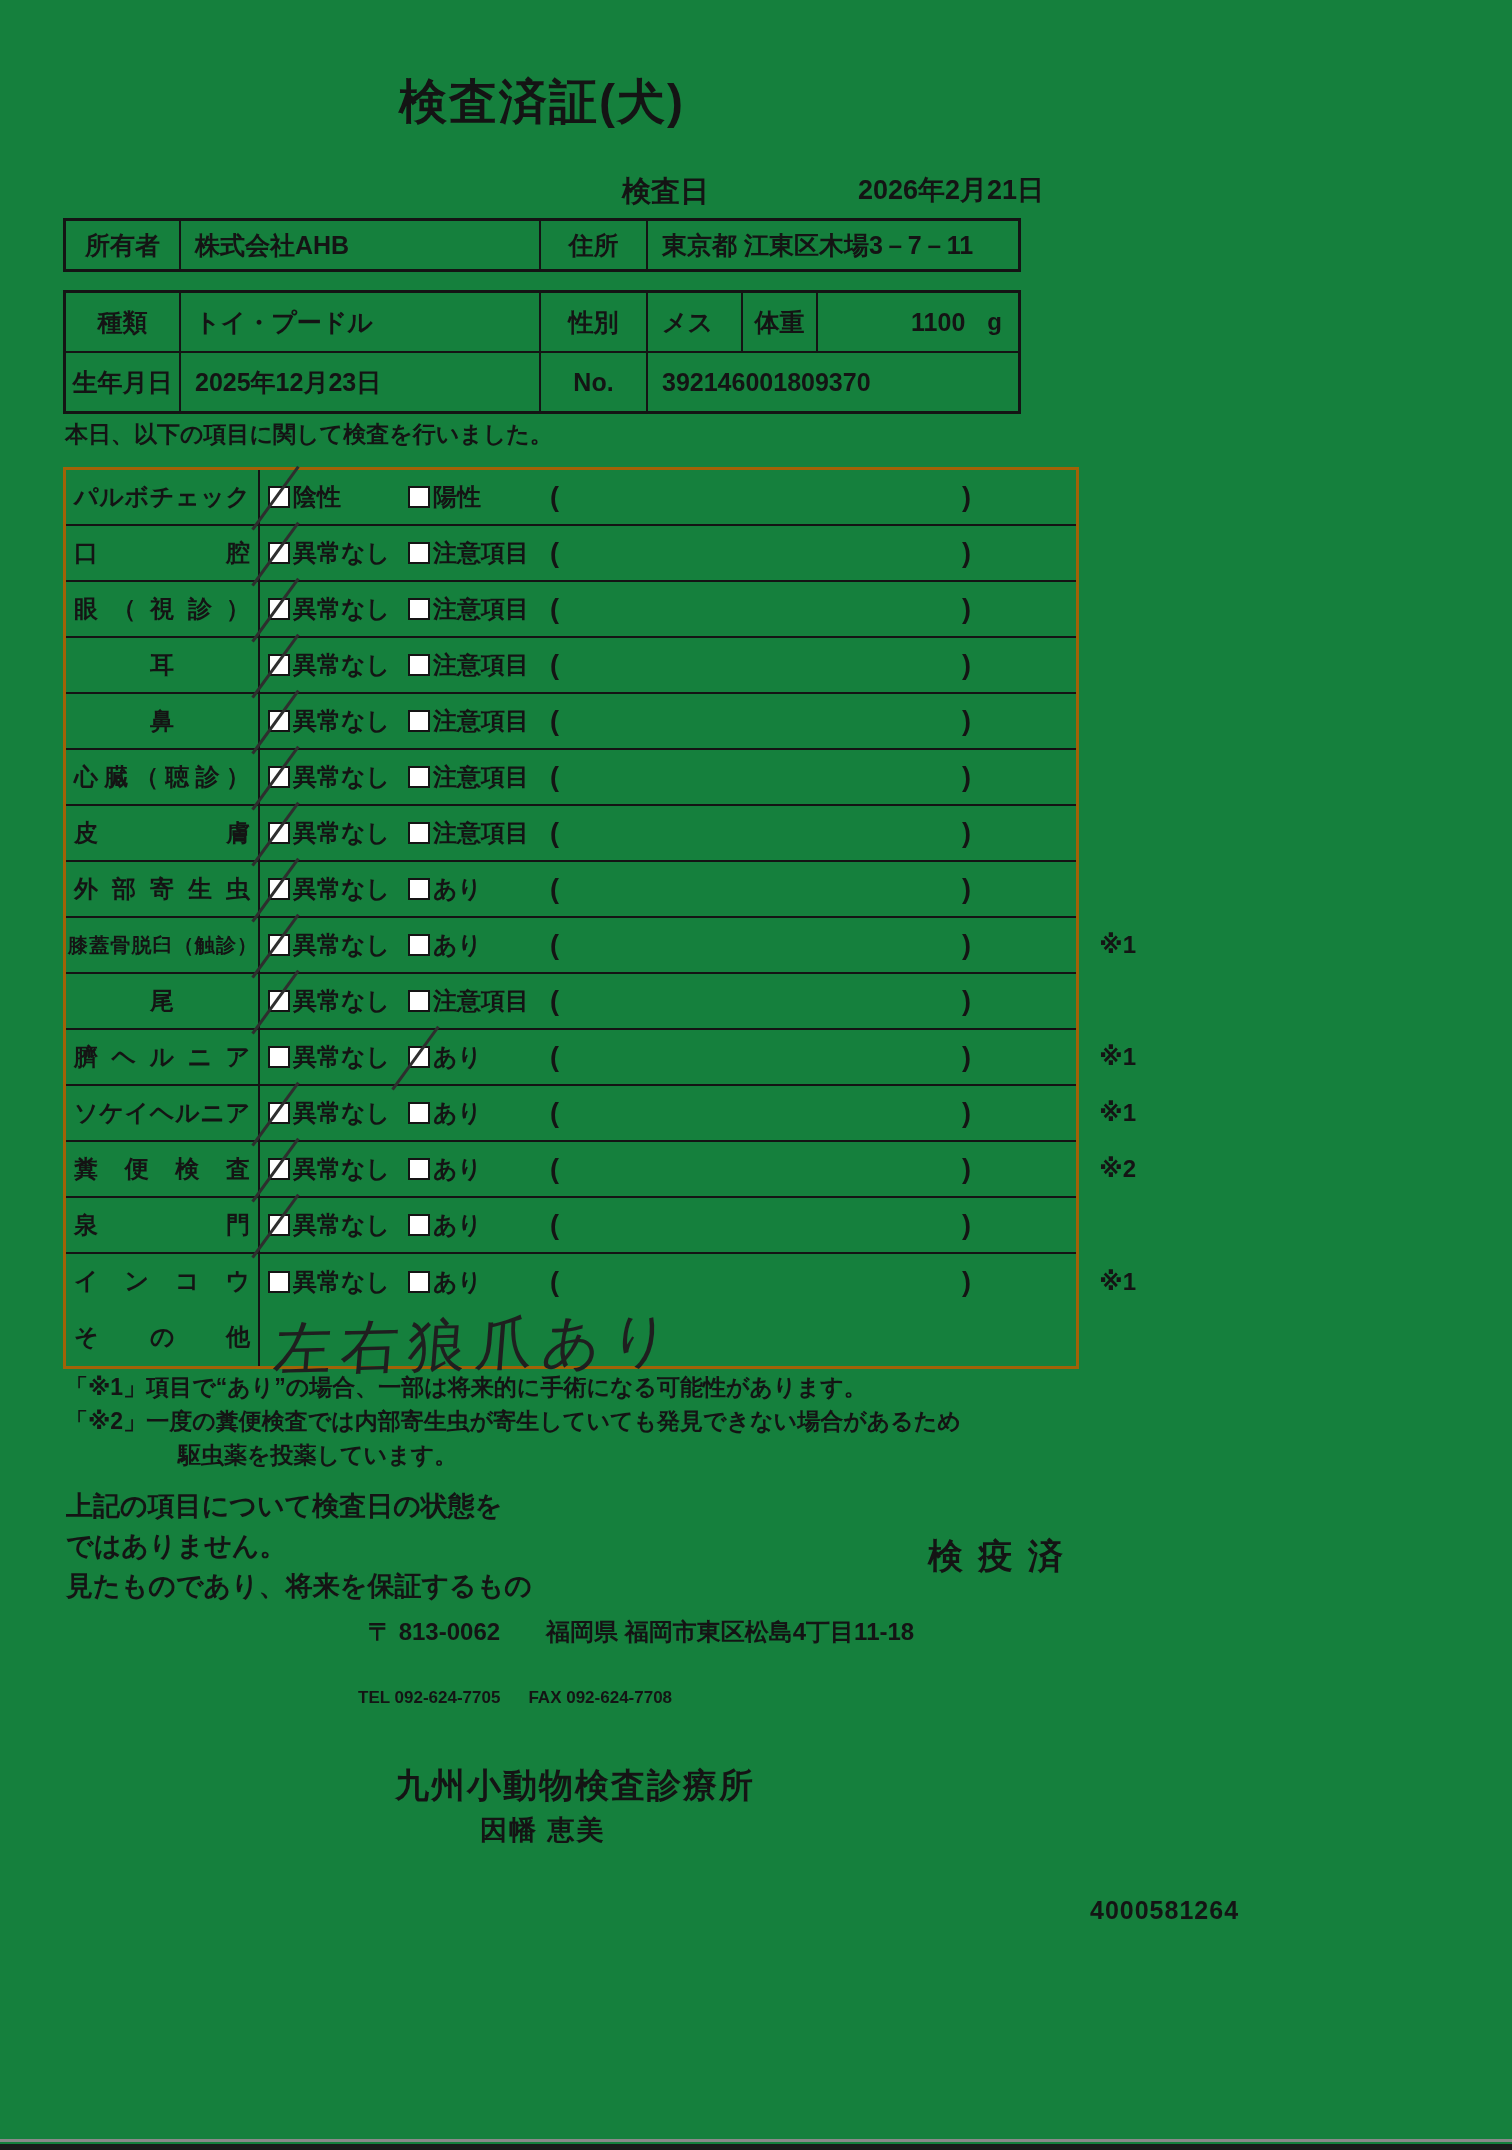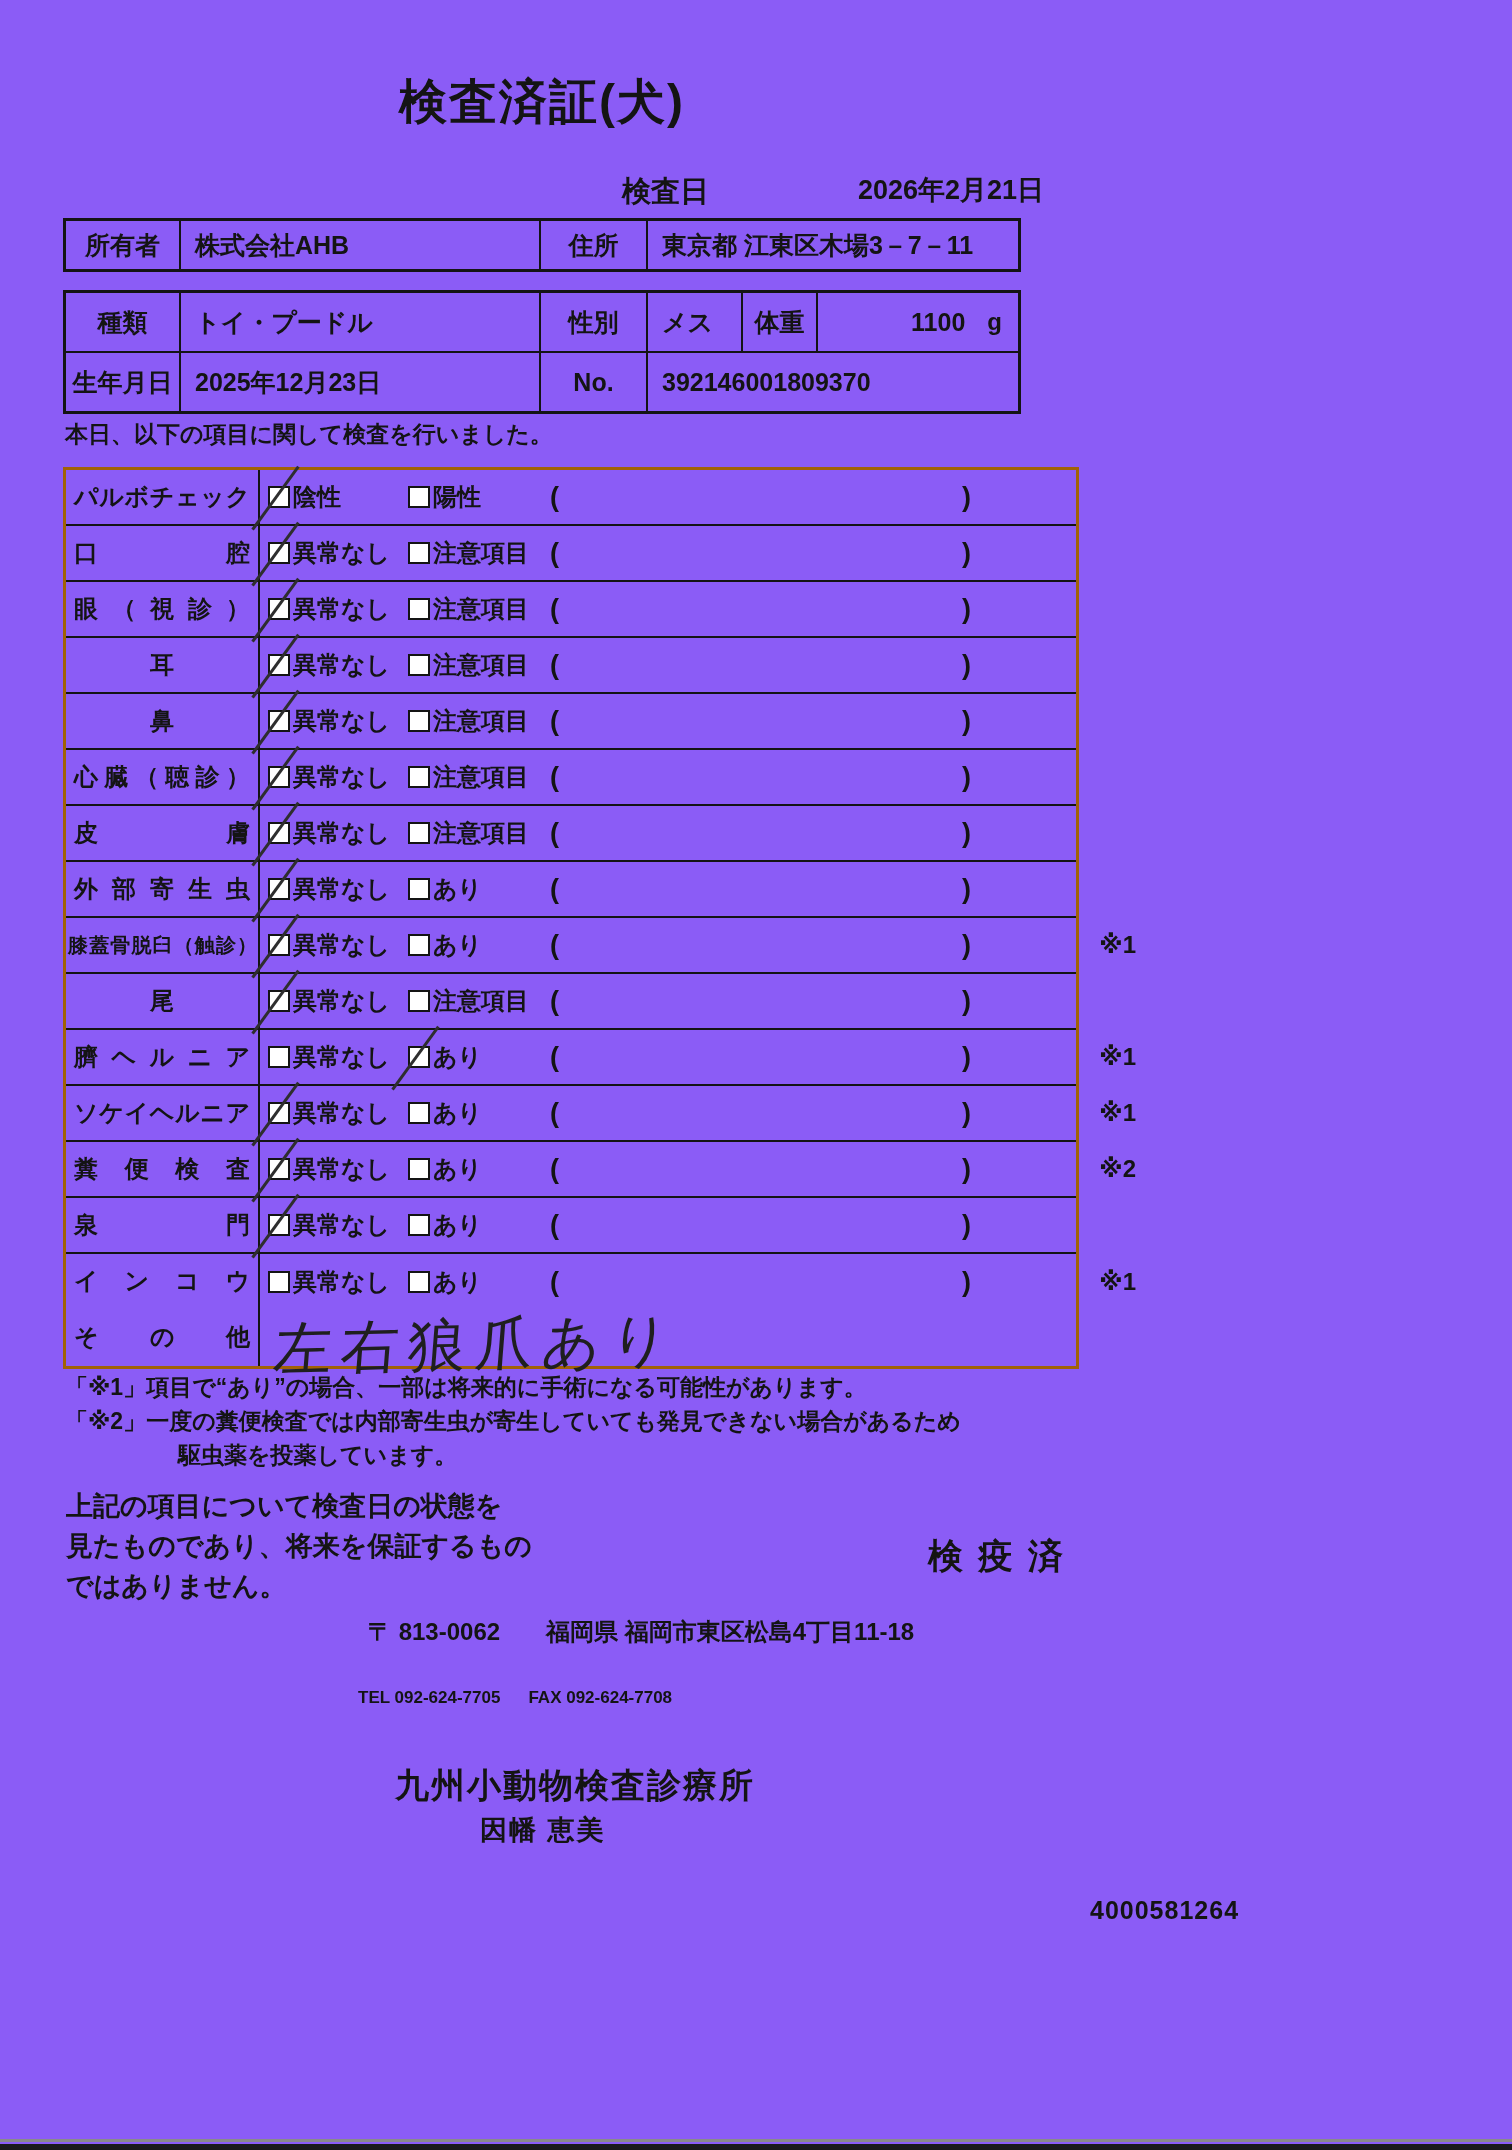--- a/index.html
+++ b/index.html
@@ -1,17 +1,17 @@
 <!DOCTYPE html>
 <html><head>
 <meta charset="utf-8">
 <style>
   html,body{margin:0;padding:0;background:#ffffff;}
   .page{
-    position:relative;width:1512px;height:2150px;background:#8b5cf6;
+    position:relative;width:1512px;height:2150px;background:#15803d;
     font-family:"Liberation Sans","DejaVu Sans",sans-serif;color:#141414;
     overflow:hidden;
   }
   .abs{position:absolute;}
   
   .title{left:63px;top:70px;width:958px;text-align:center;font-size:48px;font-weight:700;letter-spacing:2px;}
   .insp-date-label{left:622px;top:172px;font-size:29px;font-weight:700;}
   .insp-date-value{left:858px;top:172px;font-size:27px;font-weight:700;}
   
   .info-table{border:3px solid #141414;box-sizing:border-box;display:flex;flex-direction:column;}
@@ -446,22 +446,22 @@
       </div>
     </div>
   </div>
 
   <div class="abs fn1">「※1」項目で“あり”の場合、一部は将来的に手術になる可能性があります。</div>
   <div class="abs fn2">「※2」一度の糞便検査では内部寄生虫が寄生していても発見できない場合があるため</div>
   <div class="abs fn2b">駆虫薬を投薬しています。</div>
 
   <div class="abs stmt">
     <div>上記の項目について検査日の状態を</div>
+    <div>ではありません。</div>
     <div>見たものであり、将来を保証するもの</div>
-    <div>ではありません。</div>
   </div>
 
   <div class="abs stamp">検疫済</div>
 
   <div class="abs addr-line">
     <span>〒 813-0062</span><span class="gap"></span><span>福岡県 福岡市東区松島4丁目11-18</span>
   </div>
   <div class="abs tel-line">
     <span>TEL 092-624-7705</span><span class="gap"></span><span>FAX 092-624-7708</span>
   </div>

